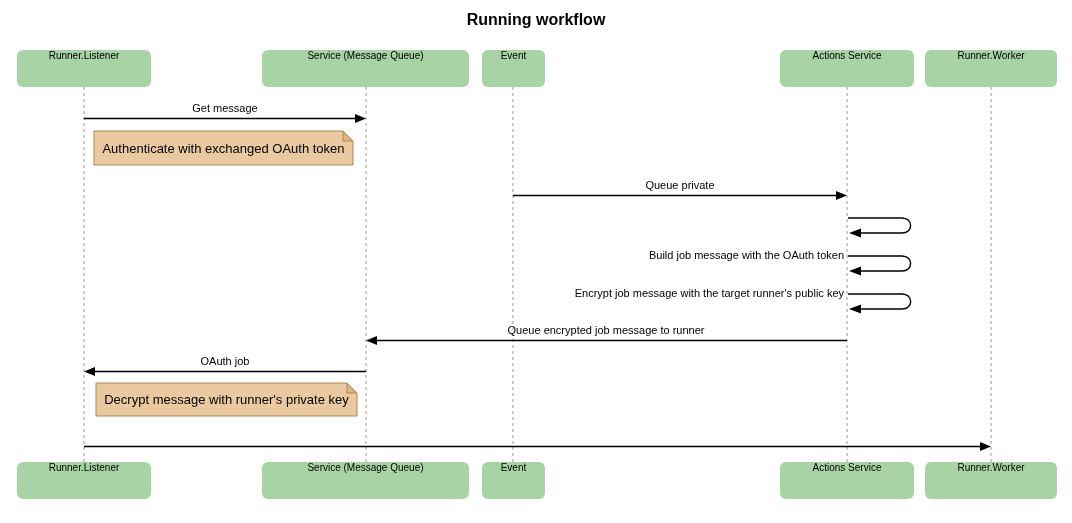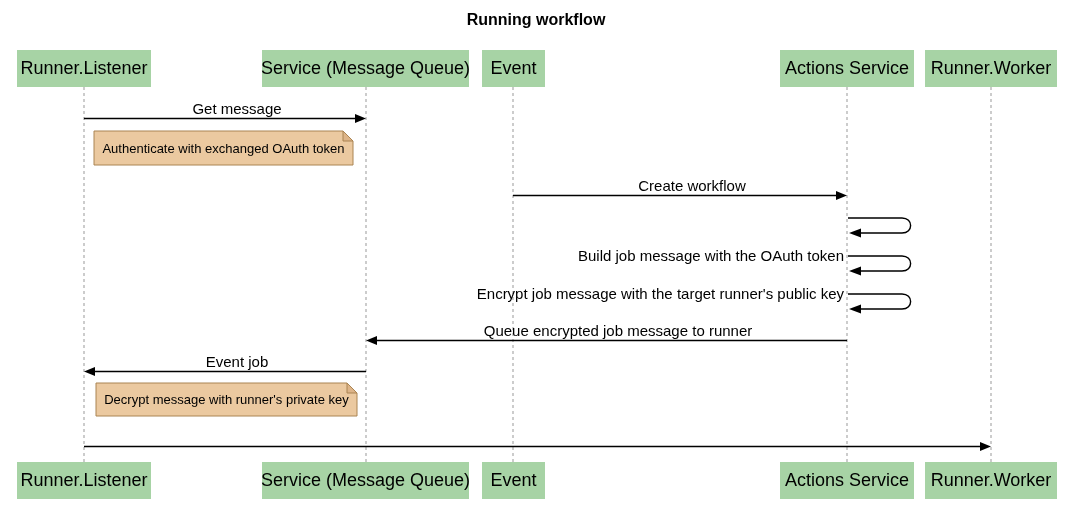--- a/index.html
+++ b/index.html
@@ -17,33 +17,31 @@
     position: absolute;
     top: 11px; left: 0; width: 1072px;
     text-align: center;
     font-weight: bold;
     font-size: 16px;
   }
   .actor {
     position: absolute;
     height: 37px;
     background: var(--actor-fill, #a7d3a5);
-    border-radius: 0;
+    border-radius: 6px;
     display: flex;
-    align-items: center;
     justify-content: center;
-    font-size: 18px;
+    font-size: 10px;
     white-space: nowrap;
   }
   .msg-label {
     position: absolute;
-    font-size: 15px;
+    font-size: 11px;
     line-height: 15px;
     white-space: nowrap;
-    margin-left: 12px;
   }
   .center { transform: translateX(-50%); }
   .note-label {
     position: absolute;
     font-size: 13px;
     display: flex;
     align-items: center;
     justify-content: center;
     text-align: center;
     white-space: nowrap;
@@ -146,22 +144,22 @@
     <span>Event</span>
   </div>
   <div class="actor" style="left:780px; top:462px; width:134px;">
     <span>Actions Service</span>
   </div>
   <div class="actor" style="left:925px; top:462px; width:132px;">
     <span>Runner.Worker</span>
   </div>
 
   <div class="msg-label center" style="left:225px; top:101px;">Get message</div>
-  <div class="msg-label center" style="left:680px; top:178px;">Create workflow</div>
+  <div class="msg-label center" style="left:680px; top:178px;">Queue private</div>
   <div class="msg-label" style="right:228px; top:248px;padding-left:15px;">Build job message with the OAuth token</div>
   <div class="msg-label" style="right:228px; top:286px;padding-left:8px;">Encrypt job message with the target runner's public key</div>
   <div class="msg-label center" style="left:606px; top:323px;">Queue encrypted job message to runner</div>
-  <div class="msg-label center" style="left:225px; top:354px;">Event job</div>
+  <div class="msg-label center" style="left:225px; top:354px;">OAuth job</div>
 
   <div class="note-label" style="left:94px; top:131px; width:259px; height:34px;">Authenticate with exchanged OAuth token</div>
   <div class="note-label" style="left:96px; top:383px; width:261px; height:33px;">Decrypt message with runner's private key</div>
 
 </div>
 
 </body></html>

